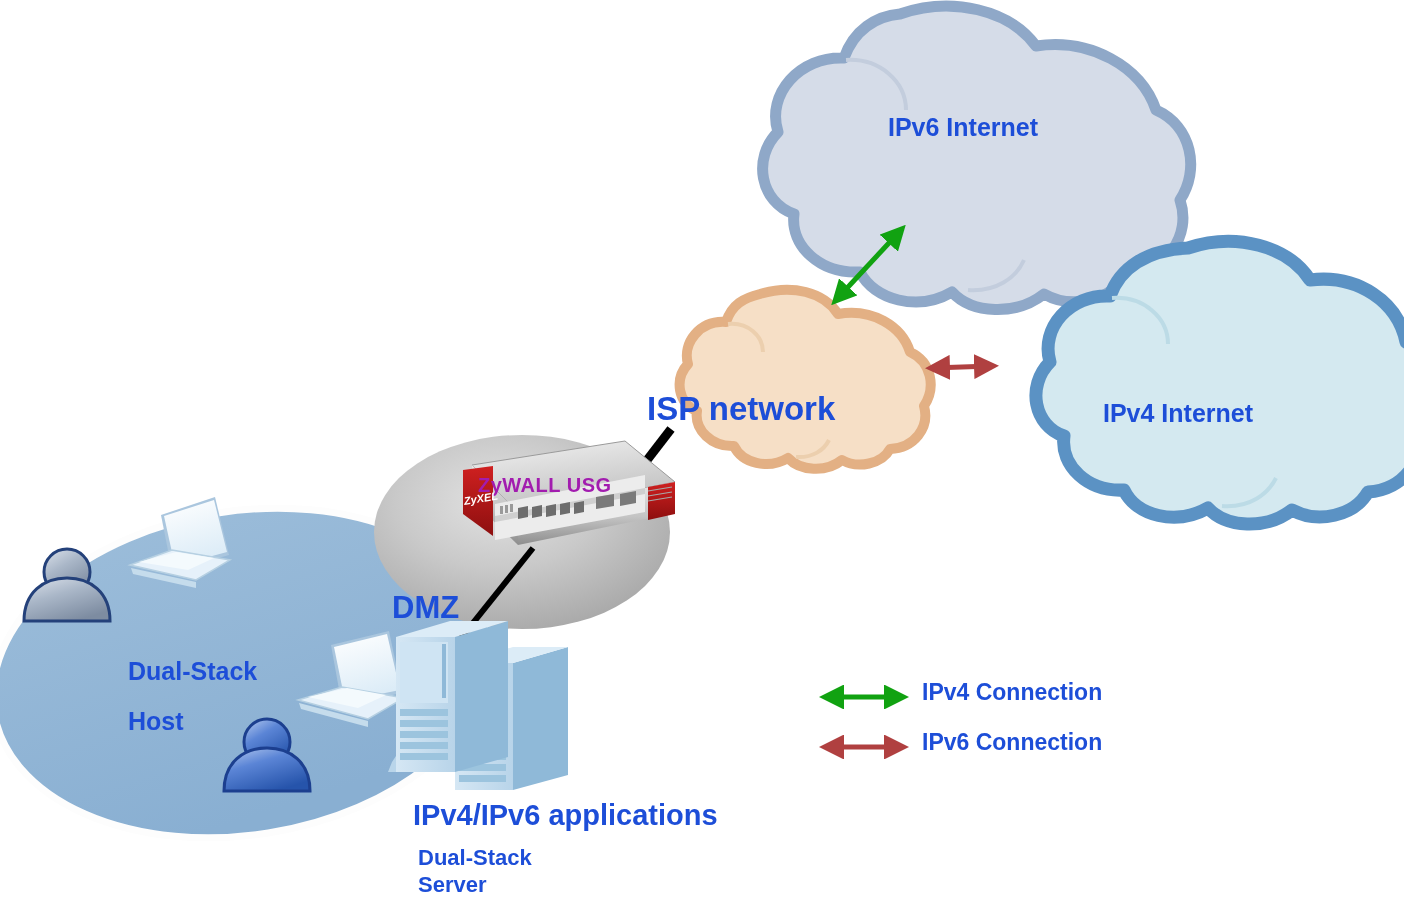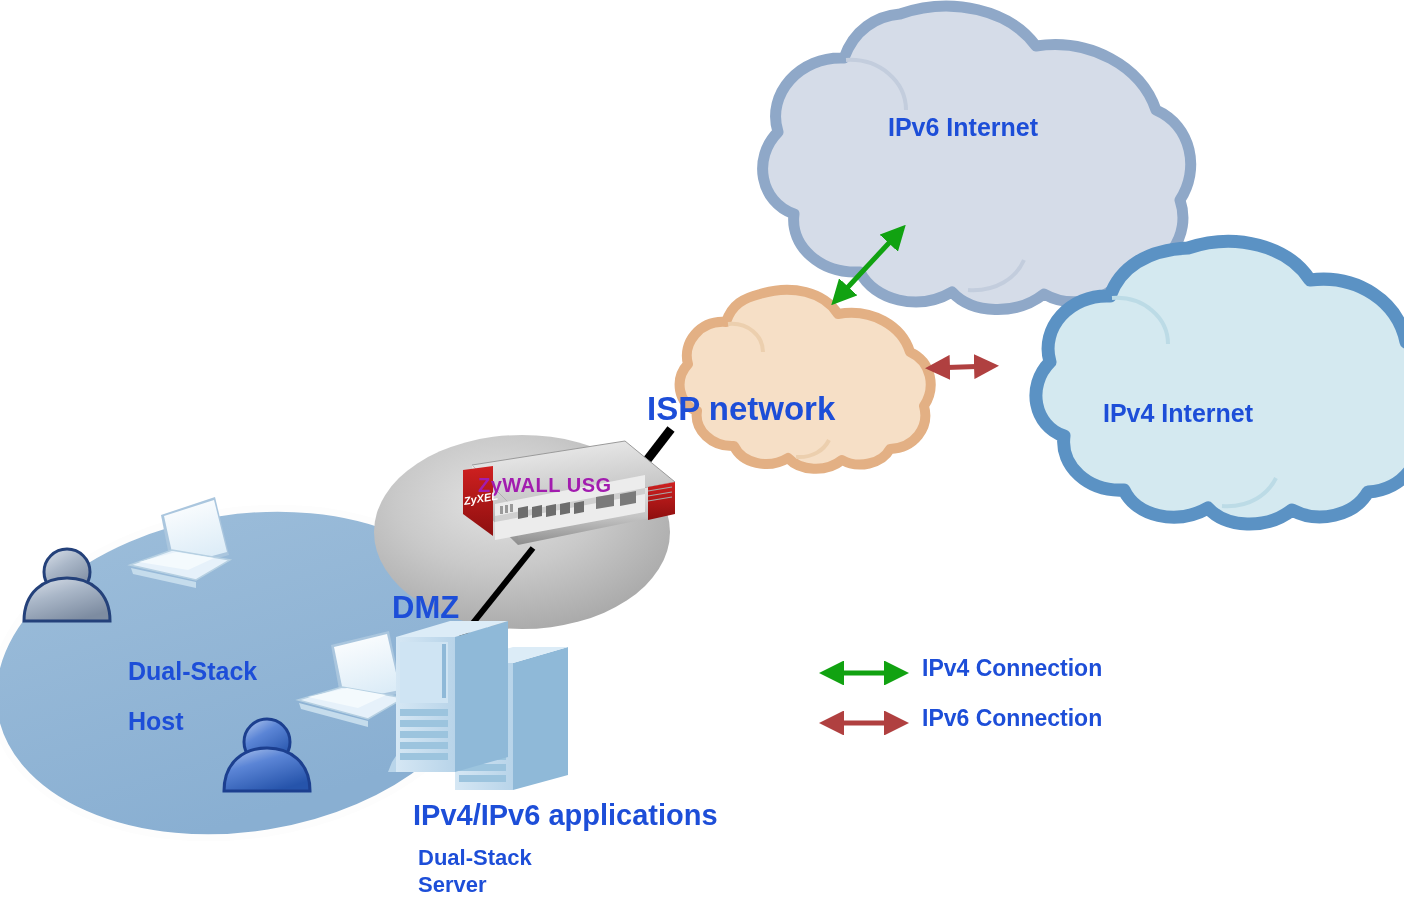--- a/index.html
+++ b/index.html
@@ -300,21 +300,21 @@
   <div class="lbl lbl-host" style="left:128px; top:657px;">Dual-Stack</div>
   <div class="lbl lbl-host" style="left:128px; top:707px;">Host</div>
 
   <div class="lbl lbl-apps" style="left:413px; top:798px;">IPv4/IPv6 applications</div>
 
   <div class="lbl lbl-srv" style="left:418px; top:845px;">Dual-Stack</div>
   <div class="lbl lbl-srv" style="left:418px; top:872px;text-align:center;">Server</div>
 
   <div style="position:absolute; left:818px; top:655px; width:320px;">
 
-    <div style="position:relative; height:48px;">
+    <div style="position:relative; height:48px;margin-top:24px;">
       <svg width="92" height="24" viewBox="0 0 92 24" style="position:absolute; left:0; top:6px;">
         <defs>
           <marker id="lgGreenEnd" markerWidth="5" markerHeight="5" refX="3.6" refY="2.5" orient="auto">
             <path d="M0,0 L5,2.5 L0,5 z" fill="#11a211"></path>
           </marker>
           <marker id="lgGreenStart" markerWidth="5" markerHeight="5" refX="1.4" refY="2.5" orient="auto">
             <path d="M5,0 L0,2.5 L5,5 z" fill="#11a211"></path>
           </marker>
         </defs>
         <line x1="8" y1="12" x2="84" y2="12" stroke="#11a211" stroke-width="5" marker-start="url(#lgGreenStart)" marker-end="url(#lgGreenEnd)"></line>

